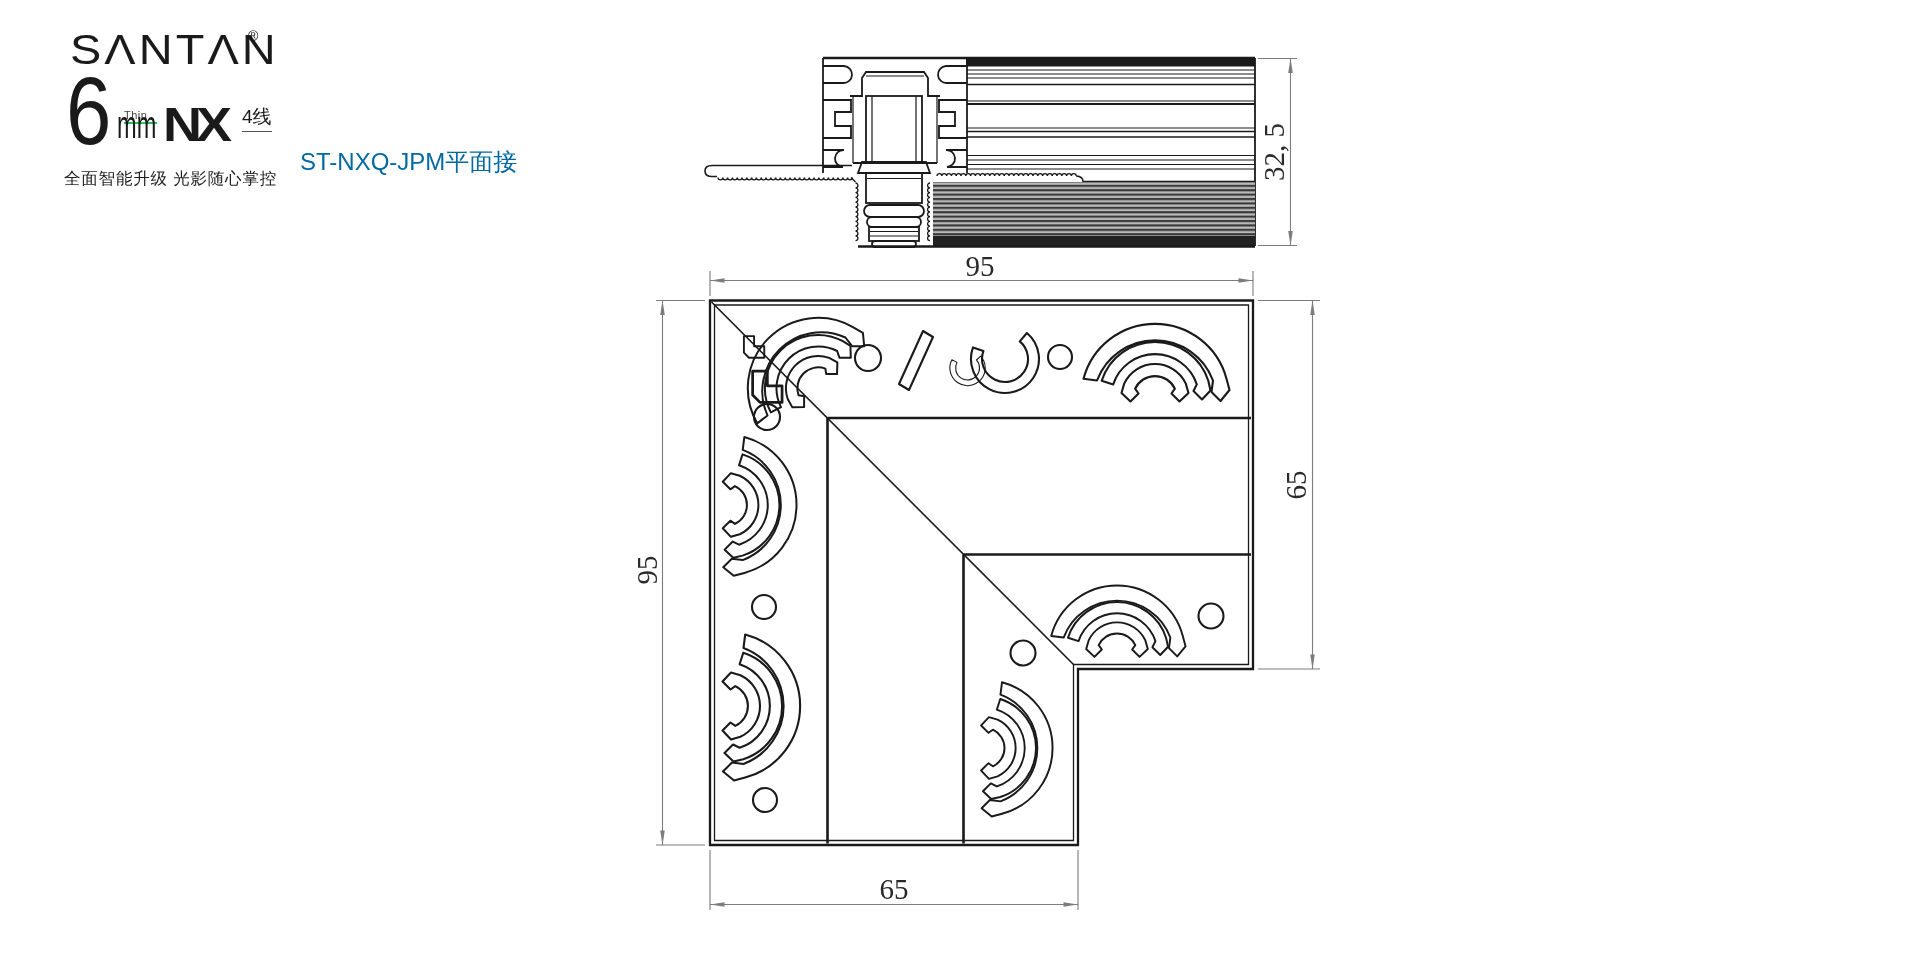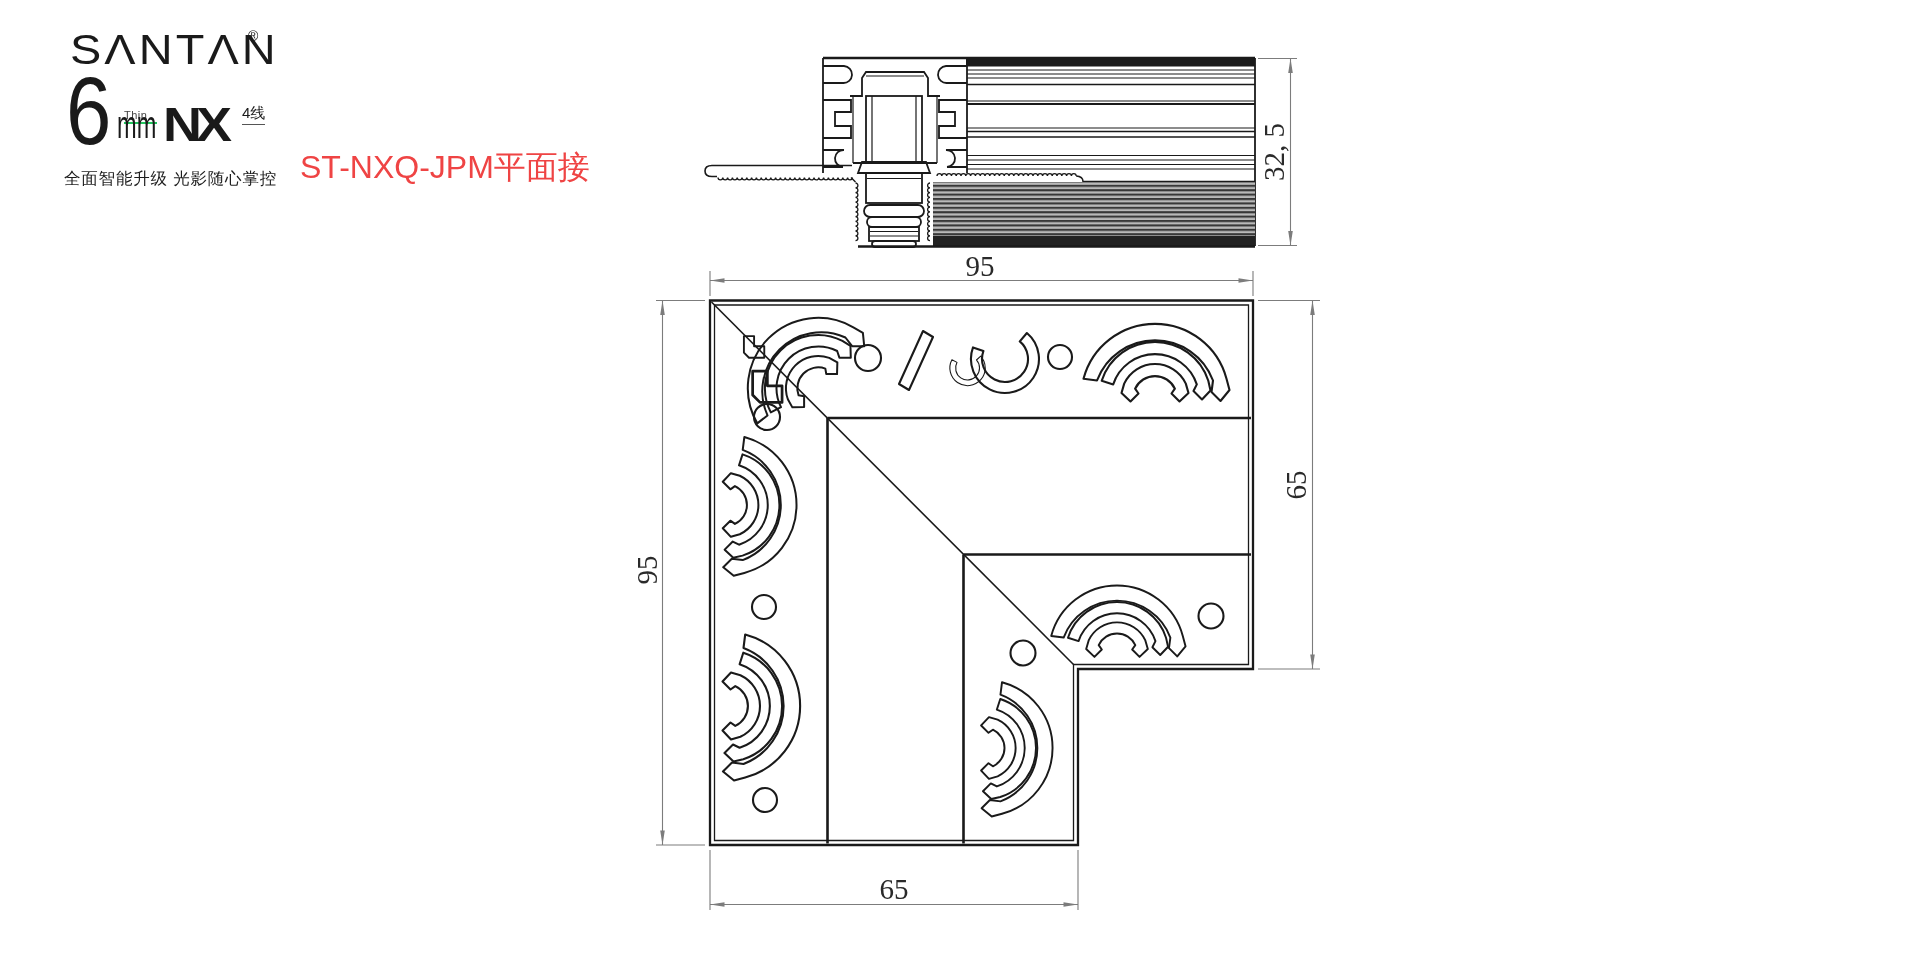--- a/index.html
+++ b/index.html
@@ -4,23 +4,23 @@
 <style>
   html,body{margin:0;padding:0;background:#fff;width:1920px;height:960px;overflow:hidden;}
   #stage{position:relative;width:1860px;height:960px;font-family:"Liberation Sans",sans-serif;color:#1a1a1a;}
   .abs{position:absolute;}
   .brand{left:70px;top:24px;font-size:46px;letter-spacing:3px;font-weight:400;transform:scale(1.02,.92);transform-origin:left top;}
   .reg{left:248px;top:28px;font-size:14px;}
   .six{left:66px;top:56px;font-size:96px;font-weight:400;transform:scale(.85,1);transform-origin:left top;}
   .thinnote{left:124px;top:109px;font-size:11px;letter-spacing:.5px;color:#444;border-bottom:2px solid #22c55e;padding:0 10px 1px 0;}
   .mm{left:117px;top:104px;font-size:38px;transform:scale(.62,1);transform-origin:left top;}
   .nx{left:163px;top:96px;font-size:54px;font-weight:bold;letter-spacing:-6px;transform:scale(1,.9);transform-origin:left top;}
-  .wire{left:242px;top:104px;font-size:15px;border-bottom:1px solid #555;padding-bottom:1px;}
+  .wire{left:242px;top:104px;font-size:19px;border-bottom:1px solid #555;padding-bottom:1px;}
   .tagline{left:64px;top:168px;font-size:16.5px;letter-spacing:.8px;color:#1c1c1c;}
-  .product{left:300px;top:146px;font-size:32px;color:#ef4444;}
+  .product{left:300px;top:146px;font-size:24px;color:#0369a1;}
   svg{position:absolute;left:0;top:0;}
   svg text{font-family:"Liberation Serif",serif;fill:#2a2a2a;}
 </style>
 </head>
 <body>
 
 <div id="stage">
   <div class="abs brand">SΛNTΛN</div>
   <div class="abs reg">®</div>
   <div class="abs six">6</div>

